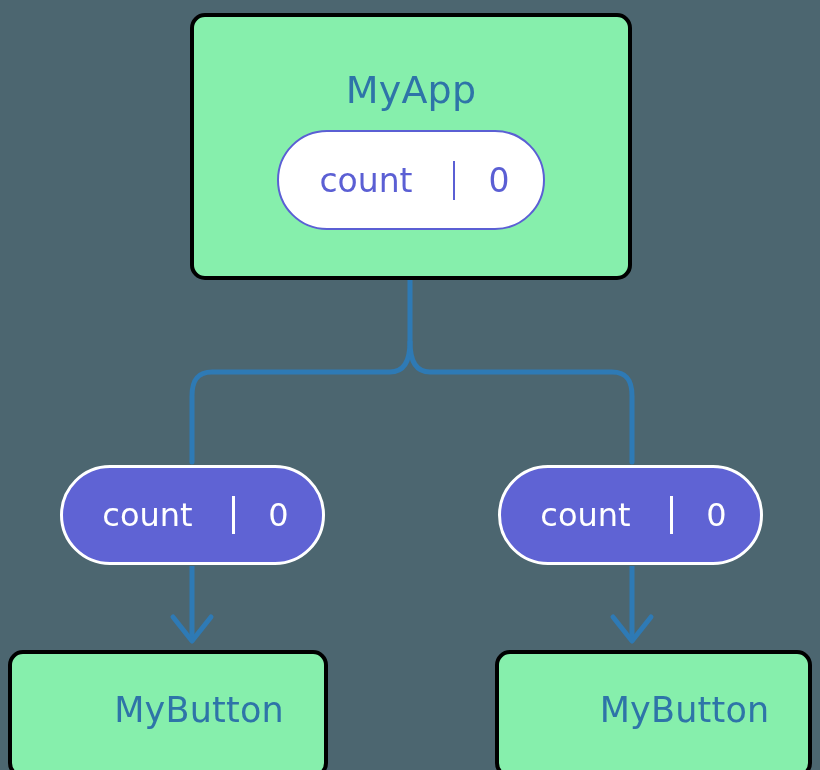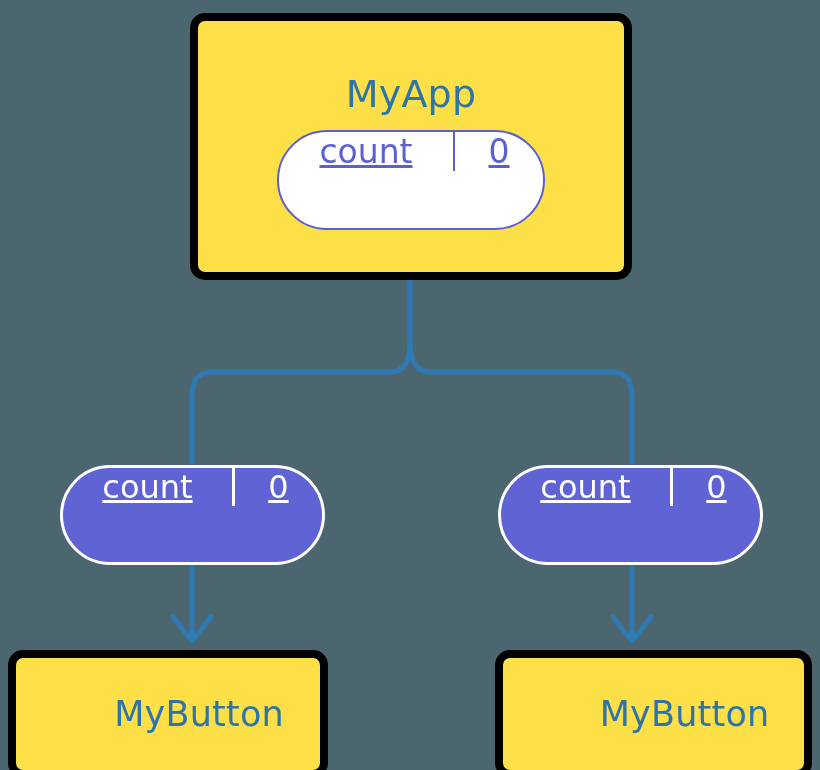--- a/index.html
+++ b/index.html
@@ -24,22 +24,22 @@
     left: 0;
     top: 0;
     width: 820px;
     height: 770px;
     pointer-events: none;
   }
 
   
   .comp-box {
     position: absolute;
-    background: #fde047;
-    border: 8px solid #000000;
+    background: #86efac;
+    border: 4px solid #000000;
     border-radius: 15px;
     box-sizing: border-box;
   }
   #app-box {
     left: 190px;
     top: 13px;
     width: 442px;
     height: 267px;
   }
   #btn-box-left {
@@ -72,25 +72,24 @@
   .btn-title {
     top: 36px;
     font-size: 35px;
     margin-left: 31px;
   }
 
   
   .pill {
     position: absolute;
     display: flex;
-    align-items: flex-start;
+    align-items: center;
     box-sizing: border-box;
     border-radius: 999px;
     overflow: hidden;
-    text-decoration: underline;
   }
   .pill .pill-key,
   .pill .pill-val {
     display: flex;
     align-items: center;
     justify-content: center;
     box-sizing: border-box;
     white-space: nowrap;
   }
 

